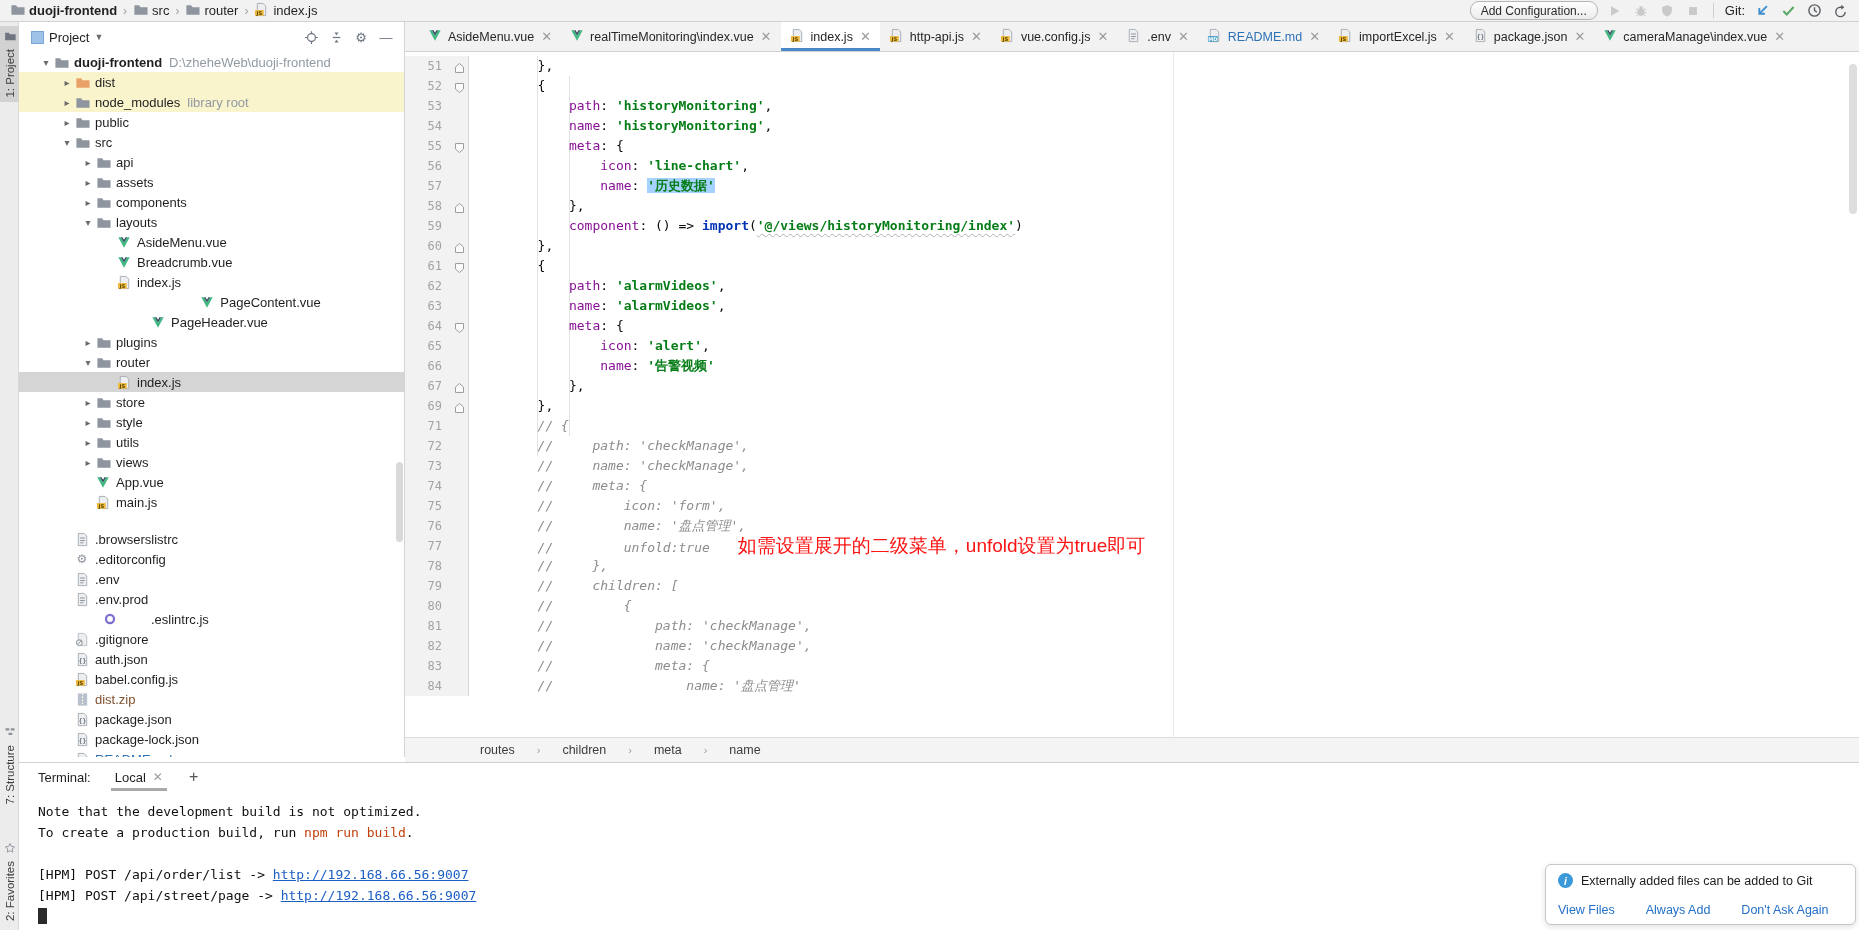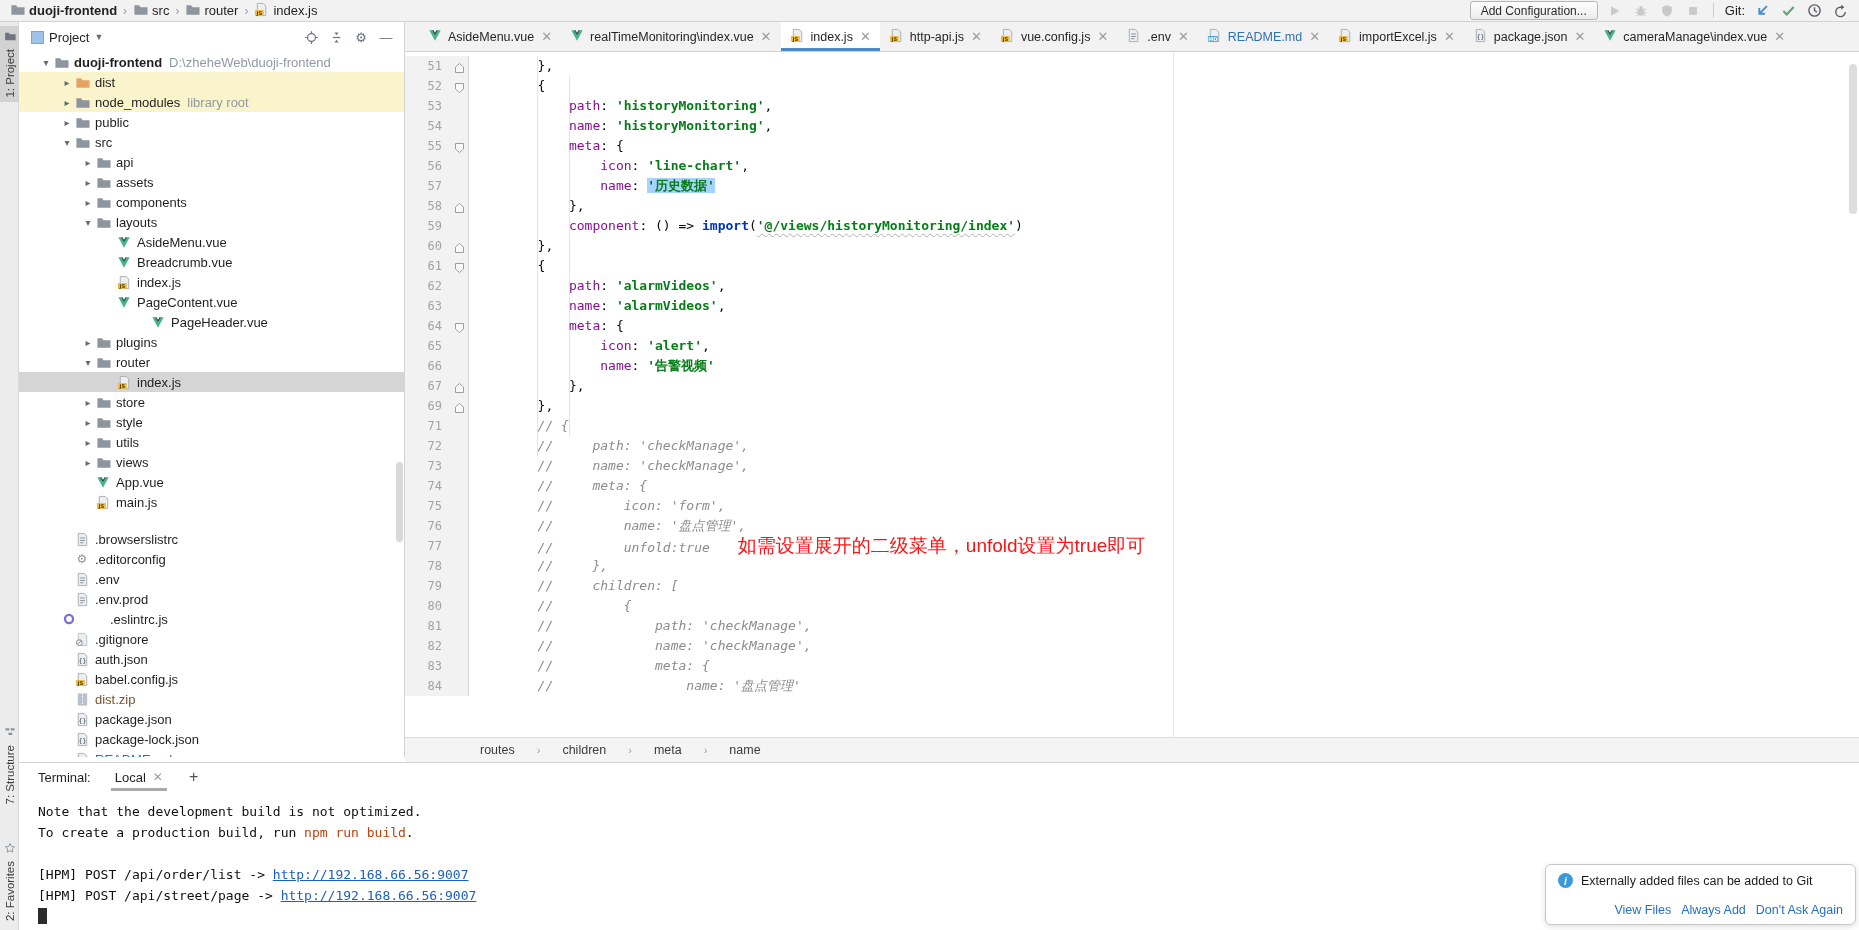--- a/index.html
+++ b/index.html
@@ -9,21 +9,21 @@
   
   .topbar{position:absolute;left:0;top:0;width:1859px;height:22px;background:#f2f2f2;
           border-bottom:1px solid #d1d1d1;display:flex;align-items:center;justify-content:space-between;
           padding:0 10px;box-sizing:border-box;}
   .crumbs{display:flex;align-items:center;gap:3px;}
   .crumb{display:flex;align-items:center;gap:4px;}
   .crumb-label{font-size:13px;color:#1f1f1f;}
   .crumb-label.bold{font-weight:bold;}
   .crumb-sep{color:#9aa0a6;font-size:12px;margin:0 3px;}
   .topbar-right{display:flex;align-items:center;gap:9px;}
-  .addcfg{height:19px;font-size:12px;padding:0 10px;border:1px solid #b5b5b5;border-radius:3px;
+  .addcfg{height:19px;font-size:12px;padding:0 10px;border:1px solid #b5b5b5;border-radius:9px;
           background:linear-gradient(#fefefe,#ececec);color:#2b2b2b;font-family:inherit;}
   .tb-icon{width:17px;height:17px;display:flex;align-items:center;justify-content:center;}
   .tb-sep{width:1px;height:15px;background:#cfcfcf;margin:0 2px;}
   .git-label{font-size:13px;color:#1f1f1f;}
 
   
   .stripe{position:absolute;left:0;top:22px;width:19px;height:908px;background:#ececec;
           border-right:1px solid #d9d9d9;box-sizing:border-box;}
   .stripe-btn{position:absolute;left:0;width:19px;display:flex;flex-direction:column;align-items:center;
               gap:5px;padding:4px 0;color:#3c3c3c;font-size:11.5px;box-sizing:border-box;}
@@ -101,21 +101,21 @@
   .cursor{display:inline-block;width:9px;height:16px;background:#2b2b2b;vertical-align:-3px;}
 
   
   .notification{position:absolute;left:1545px;top:864px;width:311px;height:61px;background:#fff;
                 border:1px solid #c6c6c6;border-radius:6px;box-shadow:0 2px 6px rgba(0,0,0,.12);
                 box-sizing:border-box;padding:8px 12px 7px 12px;display:flex;flex-direction:column;
                 justify-content:space-between;}
   .notif-row1{display:flex;align-items:center;gap:8px;font-size:12.5px;color:#1c1c1c;}
   .info-icon{width:15px;height:15px;flex:none;border-radius:50%;background:#3a99d8;color:#fff;
              font-size:10.5px;font-weight:bold;font-style:italic;display:flex;align-items:center;justify-content:center;}
-  .notif-actions{display:flex;justify-content:flex-end;gap:10px;font-size:12.5px;color:#2470c8;}
+  .notif-actions{display:flex;gap:31px;font-size:12.5px;color:#2470c8;}
   .notif-link{color:#2470c8;}
 </style>
 </head>
 <body>
 
 <div class="app">
 
   <div class="topbar">
     <div class="crumbs" id="topCrumbs">
         <span class="crumb">
@@ -352,21 +352,21 @@
           <span class="chev"></span>
           <span class="ticon">
             <svg width="15" height="15" viewBox="0 0 16 16">
               <path d="M3.5 1.5h6.2l2.8 2.8v10.2h-9z" fill="#eceef0" stroke="#a7adb4"></path>
               <rect x="1" y="8.6" width="9.4" height="6" fill="#f0b93f"></rect>
               <text x="5.7" y="13.5" font-size="5.6" font-weight="bold" fill="#5b4a00" text-anchor="middle" font-family="DejaVu Sans, sans-serif">JS</text>
             </svg>
           </span>
           <span class="tlabel">index.js</span>
         </div>
-        <div class="trow" style="padding-left: 83px;">
+        <div class="trow" style="padding-left: 83px; justify-content: center;">
           <span class="chev"></span>
           <span class="ticon">
             <svg width="14" height="14" viewBox="0 0 16 16">
               <path d="M1.5 2.5h2.9L8 8.7l3.6-6.2h2.9L8 14.5z" fill="#41b883"></path>
               <path d="M4.4 2.5h1.9L8 5.4l1.7-2.9h1.9L8 8.7z" fill="#34495e"></path>
             </svg>
           </span>
           <span class="tlabel">PageContent.vue</span>
         </div>
         <div class="trow" style="padding-left: 117px;">
@@ -495,21 +495,21 @@
         <div class="trow" style="padding-left: 41px;">
           <span class="chev"></span>
           <span class="ticon">
             <svg width="15" height="15" viewBox="0 0 16 16">
               <path d="M3.5 1.5h6.2l2.8 2.8v10.2h-9z" fill="#eceef0" stroke="#a7adb4"></path>
               <path d="M5.5 6.5h5M5.5 9h5M5.5 11.5h3.5" stroke="#8f959e" stroke-width="1.1"></path>
             </svg>
           </span>
           <span class="tlabel">.env.prod</span>
         </div>
-        <div class="trow" style=" gap: 28px;">
+        <div class="trow" style="padding-left: 41px; gap: 28px;">
           <span class="chev"></span>
           <span class="ticon">
             <svg width="14" height="14" viewBox="0 0 16 16">
               <circle cx="8" cy="8" r="4.6" fill="none" stroke="#7b6fd0" stroke-width="2.6"></circle>
             </svg>
           </span>
           <span class="tlabel">.eslintrc.js</span>
         </div>
         <div class="trow" style="padding-left: 41px;">
           <span class="chev"></span>

